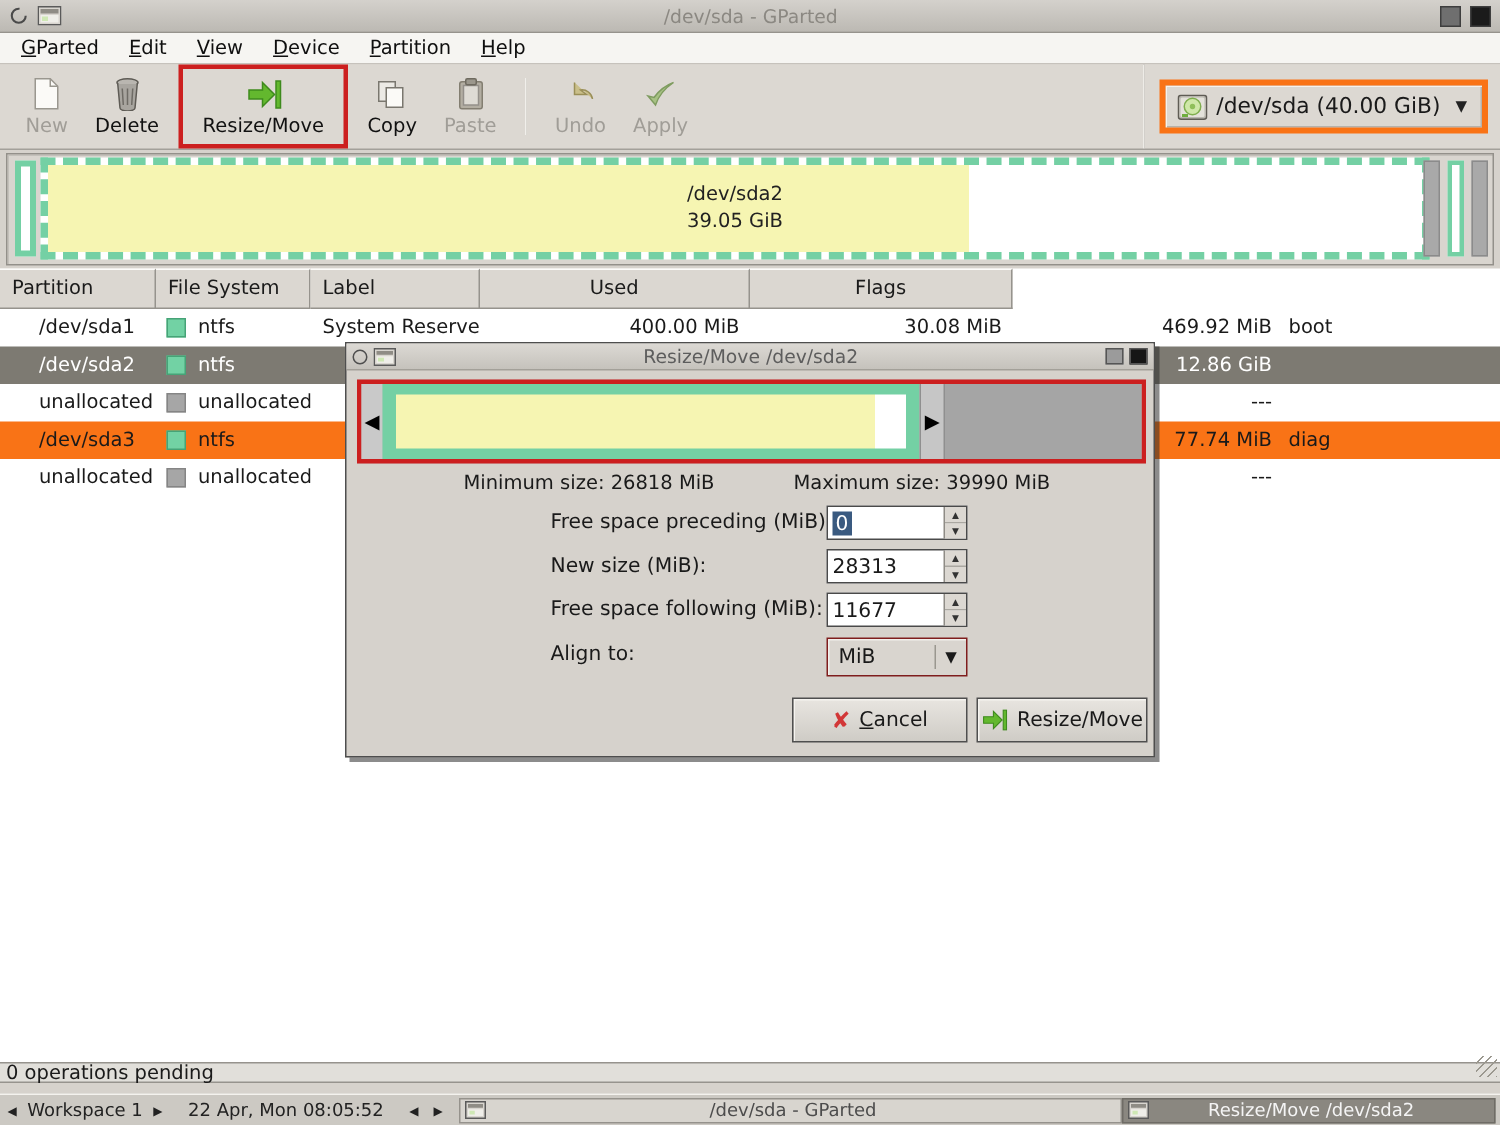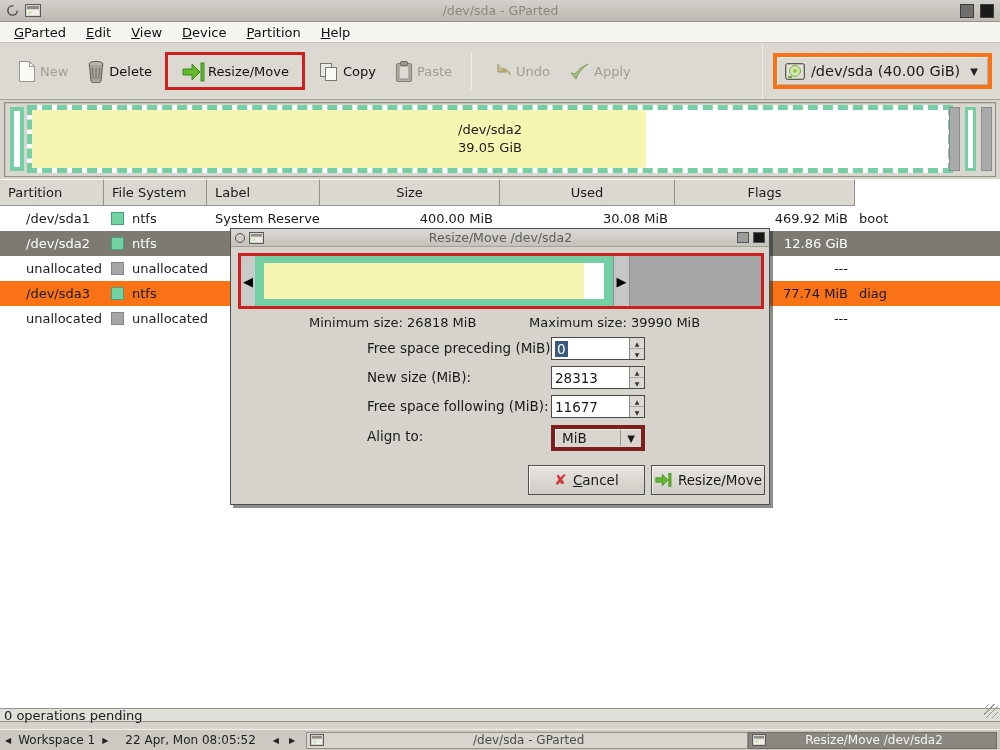--- a/index.html
+++ b/index.html
@@ -23,21 +23,21 @@
   .menubar { position:absolute; left:0; top:22px; width:1000px; height:21px;
     background:#f6f5f2; border-bottom:1px solid #c6c2bc;
     display:flex; align-items:center; padding-left:4px; }
   .menu-item { display:inline-block; padding:2px 10px; font-size:13px; color:#0f0f0f; }
   .menu-item::first-letter { text-decoration:underline; }
 
   
   .toolbar { position:absolute; left:0; top:43px; width:1000px; height:57px;
     background:#dcd8d2; border-bottom:1px solid #a3a09a;
     display:flex; align-items:center; padding:0 8px; }
-  .tool-btn { display:flex; flex-direction:row; align-items:center; justify-content:center;
+  .tool-btn { display:flex; flex-direction:column; align-items:center; justify-content:center;
     gap:3px; padding:3px 9px; font-size:13px; color:#111; }
   .tool-btn .ticon { height:24px; display:flex; align-items:flex-end; }
   .tool-btn.disabled { color:#a09d97; }
   .red-box { border:3px solid #cc1f1f; padding:1px 4px; margin:0 4px; }
   .tb-sep { width:1px; height:38px; background:#aaa79f; border-right:1px solid #f1efeb; margin:0 10px; }
   .tb-spacer { flex:1; }
   .device-sep { width:1px; height:56px; background:#8f8c86; border-right:1px solid #eeece7; margin-right:10px; }
   .device-combo { display:flex; align-items:center; gap:6px; height:36px;
     background:#dcd8d2; border:4px solid #f97316;
     box-shadow:inset 1px 1px 0 #f4f2ee, inset -1px -1px 0 #b5b2ac;
@@ -131,21 +131,21 @@
   .frow .flabel { position:absolute; left:136px; top:3px; }
   .spinbox { position:absolute; left:320px; top:0; width:94px; height:23px;
     background:#fff; border:1px solid #4a4a4a; display:flex; }
   .sb-val { flex:1; padding:2px 3px; font-size:13.5px; display:flex; align-items:center; }
   .sb-sel { background:#3a5a80; color:#fff; padding:0 2px; }
   .sb-btns { width:15px; border-left:1px solid #8f8c86; display:flex; flex-direction:column; }
   .sb-up, .sb-dn { flex:1; background:#dcd8d2; font-size:6px; color:#333;
     display:flex; align-items:center; justify-content:center; }
   .sb-up { border-bottom:1px solid #aaa7a1; }
   .combo { position:absolute; left:320px; top:0; width:94px; height:26px;
-    background:#d9d5cf; border:4px solid #7f1d1d;
+    background:#d9d5cf; border:1px solid #7f1d1d;
     box-shadow:inset 1px 1px 0 #f2f0ec; display:flex; align-items:center; }
   .combo .ctext { flex:1; padding-left:7px; font-size:13.5px; }
   .combo .csep { width:1px; height:16px; background:#9a978f; }
   .combo .ccaret { width:20px; text-align:center; font-size:10px; color:#1a1a1a; }
 
   .dlg-btnrow { position:absolute; left:0; top:236px; width:100%; height:30px; }
   .gtkbtn { position:absolute; height:30px; background:linear-gradient(#e8e5e0,#cfccc6);
     border:1px solid #4f4f4f; box-shadow:inset 1px 1px 0 #f6f4f0;
     display:flex; align-items:center; justify-content:center; gap:6px; font-size:13.5px; }
   .btn-cancel { left:297px; width:117px; }
@@ -276,21 +276,20 @@
   <div class="strip grey s-g1"></div>
   <div class="strip teal s-t1"></div>
   <div class="strip grey s-g2"></div>
 </div>
 
 <div class="ptable">
   <div class="thead">
     <div class="th">Partition</div>
     <div class="th">File System</div>
     <div class="th">Label</div>
-    <div class="th center">Size</div>
     <div class="th center">Used</div>
     <div class="th center">Flags</div>
   </div>
 
   <div class="trow">
     <div class="td part">/dev/sda1</div>
     <div class="td fs">
         <span class="fs-square fs-ntfs"></span>
         <span>ntfs</span>
       </div>

